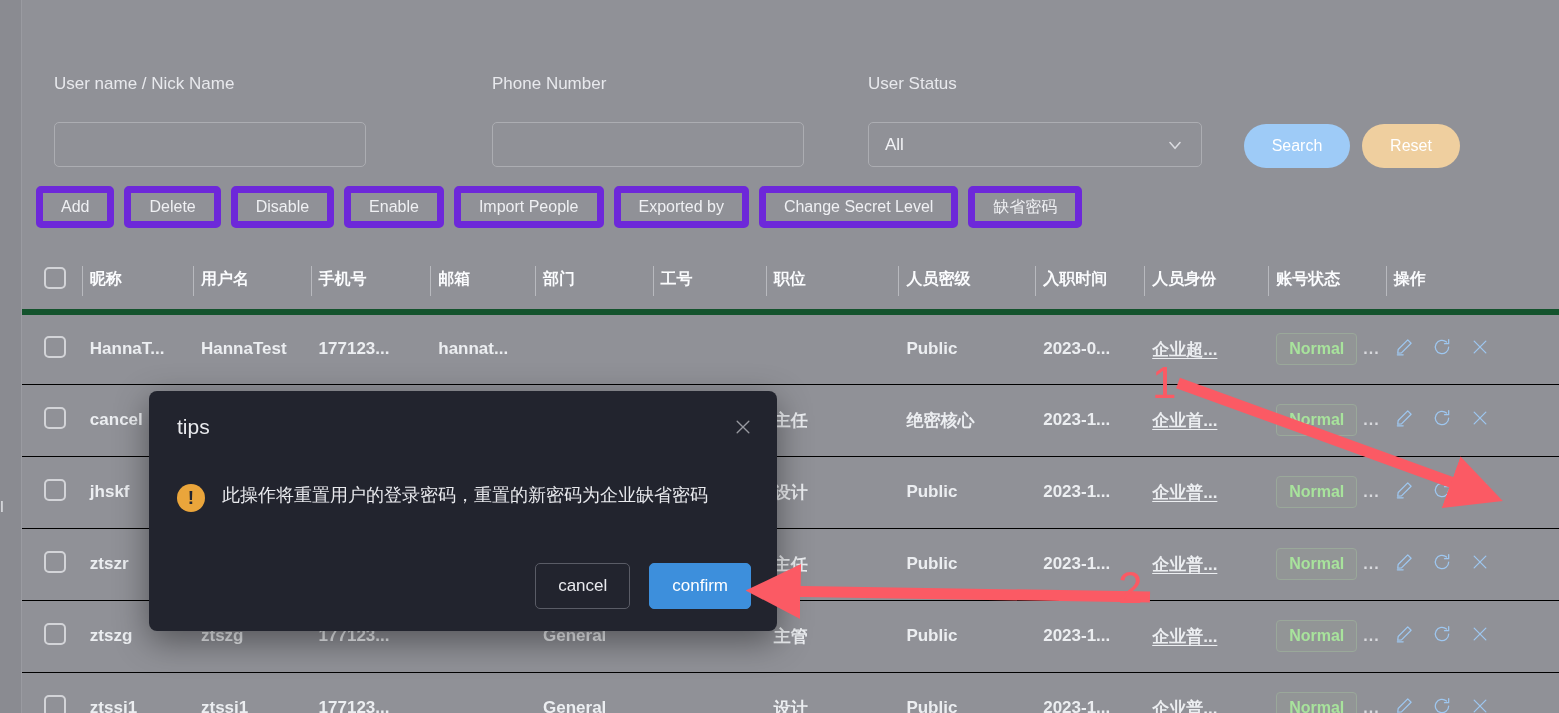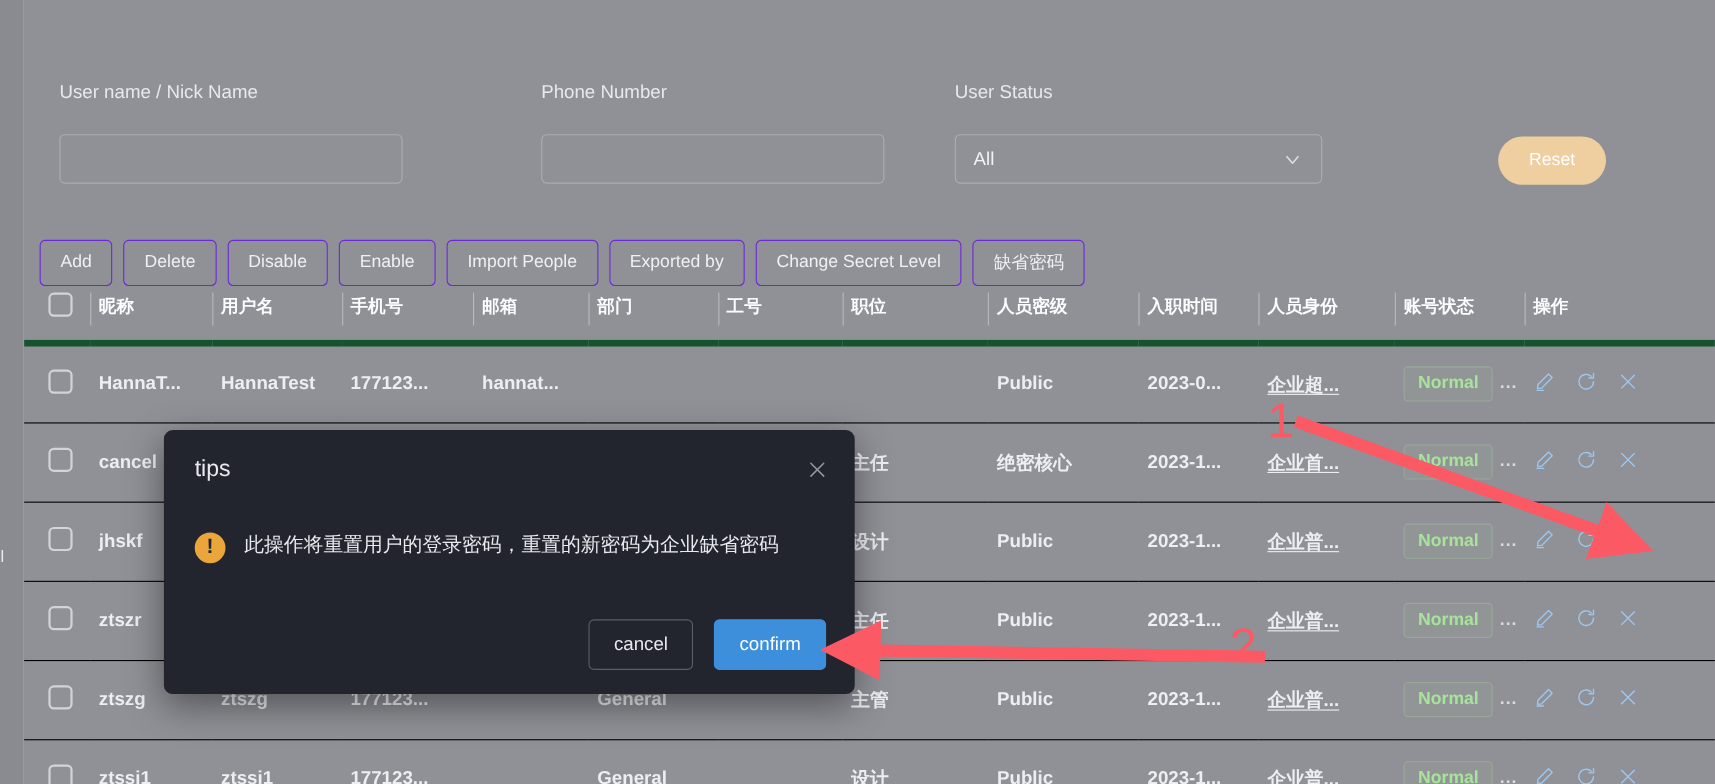--- a/index.html
+++ b/index.html
@@ -70,26 +70,25 @@
   #btn-search { left: 1222px; width: 106px; background: #9ecbf7; }
   #btn-reset  { left: 1340px; width: 98px;  background: #efcf9f; }
 
   
   #action-row {
     position: absolute; left: 14px; top: 186px;
     display: flex; gap: 10px;
   }
   .act-btn {
     height: 42px; padding: 0 18px;
-    border: 1px solid #6d28d9; border-radius: 5px;
+    border: 7px solid #6d28d9; border-radius: 5px;
     background: transparent; color: #eff0f3; font-size: 16px;
     cursor: pointer; font-family: inherit;
     display: flex; align-items: center; justify-content: center;
     white-space: nowrap;
-    margin-top: 32px;
   }
 
   
   #table-wrap { position: absolute; left: 0; right: 0; top: 250px; bottom: 0; }
   table#grid { width: 100%; border-collapse: collapse; table-layout: fixed; }
   #grid thead th {
     height: 62px; font-size: 16px; font-weight: bold; color: #fbfcfe;
     text-align: left; padding: 0 8px;
     position: relative; vertical-align: middle;
   }
@@ -194,20 +193,21 @@
     <div class="field-label" id="label-status">User Status</div>
     <div id="select-status">
       <span>All</span>
       <span class="caret">
         <svg width="20" height="20" viewBox="0 0 24 24" fill="none" stroke="#e9eaee" stroke-width="1.8" stroke-linecap="round" stroke-linejoin="round">
           <polyline points="6 9 12 16 18 9"></polyline>
         </svg>
       </span>
     </div>
 
+    <button class="pill-btn" id="btn-search">Search</button>
     <button class="pill-btn" id="btn-reset">Reset</button>
 
     <div id="action-row">
       <button class="act-btn">Add</button>
       <button class="act-btn">Delete</button>
       <button class="act-btn">Disable</button>
       <button class="act-btn">Enable</button>
       <button class="act-btn">Import People</button>
       <button class="act-btn">Exported by</button>
       <button class="act-btn">Change Secret Level</button>

